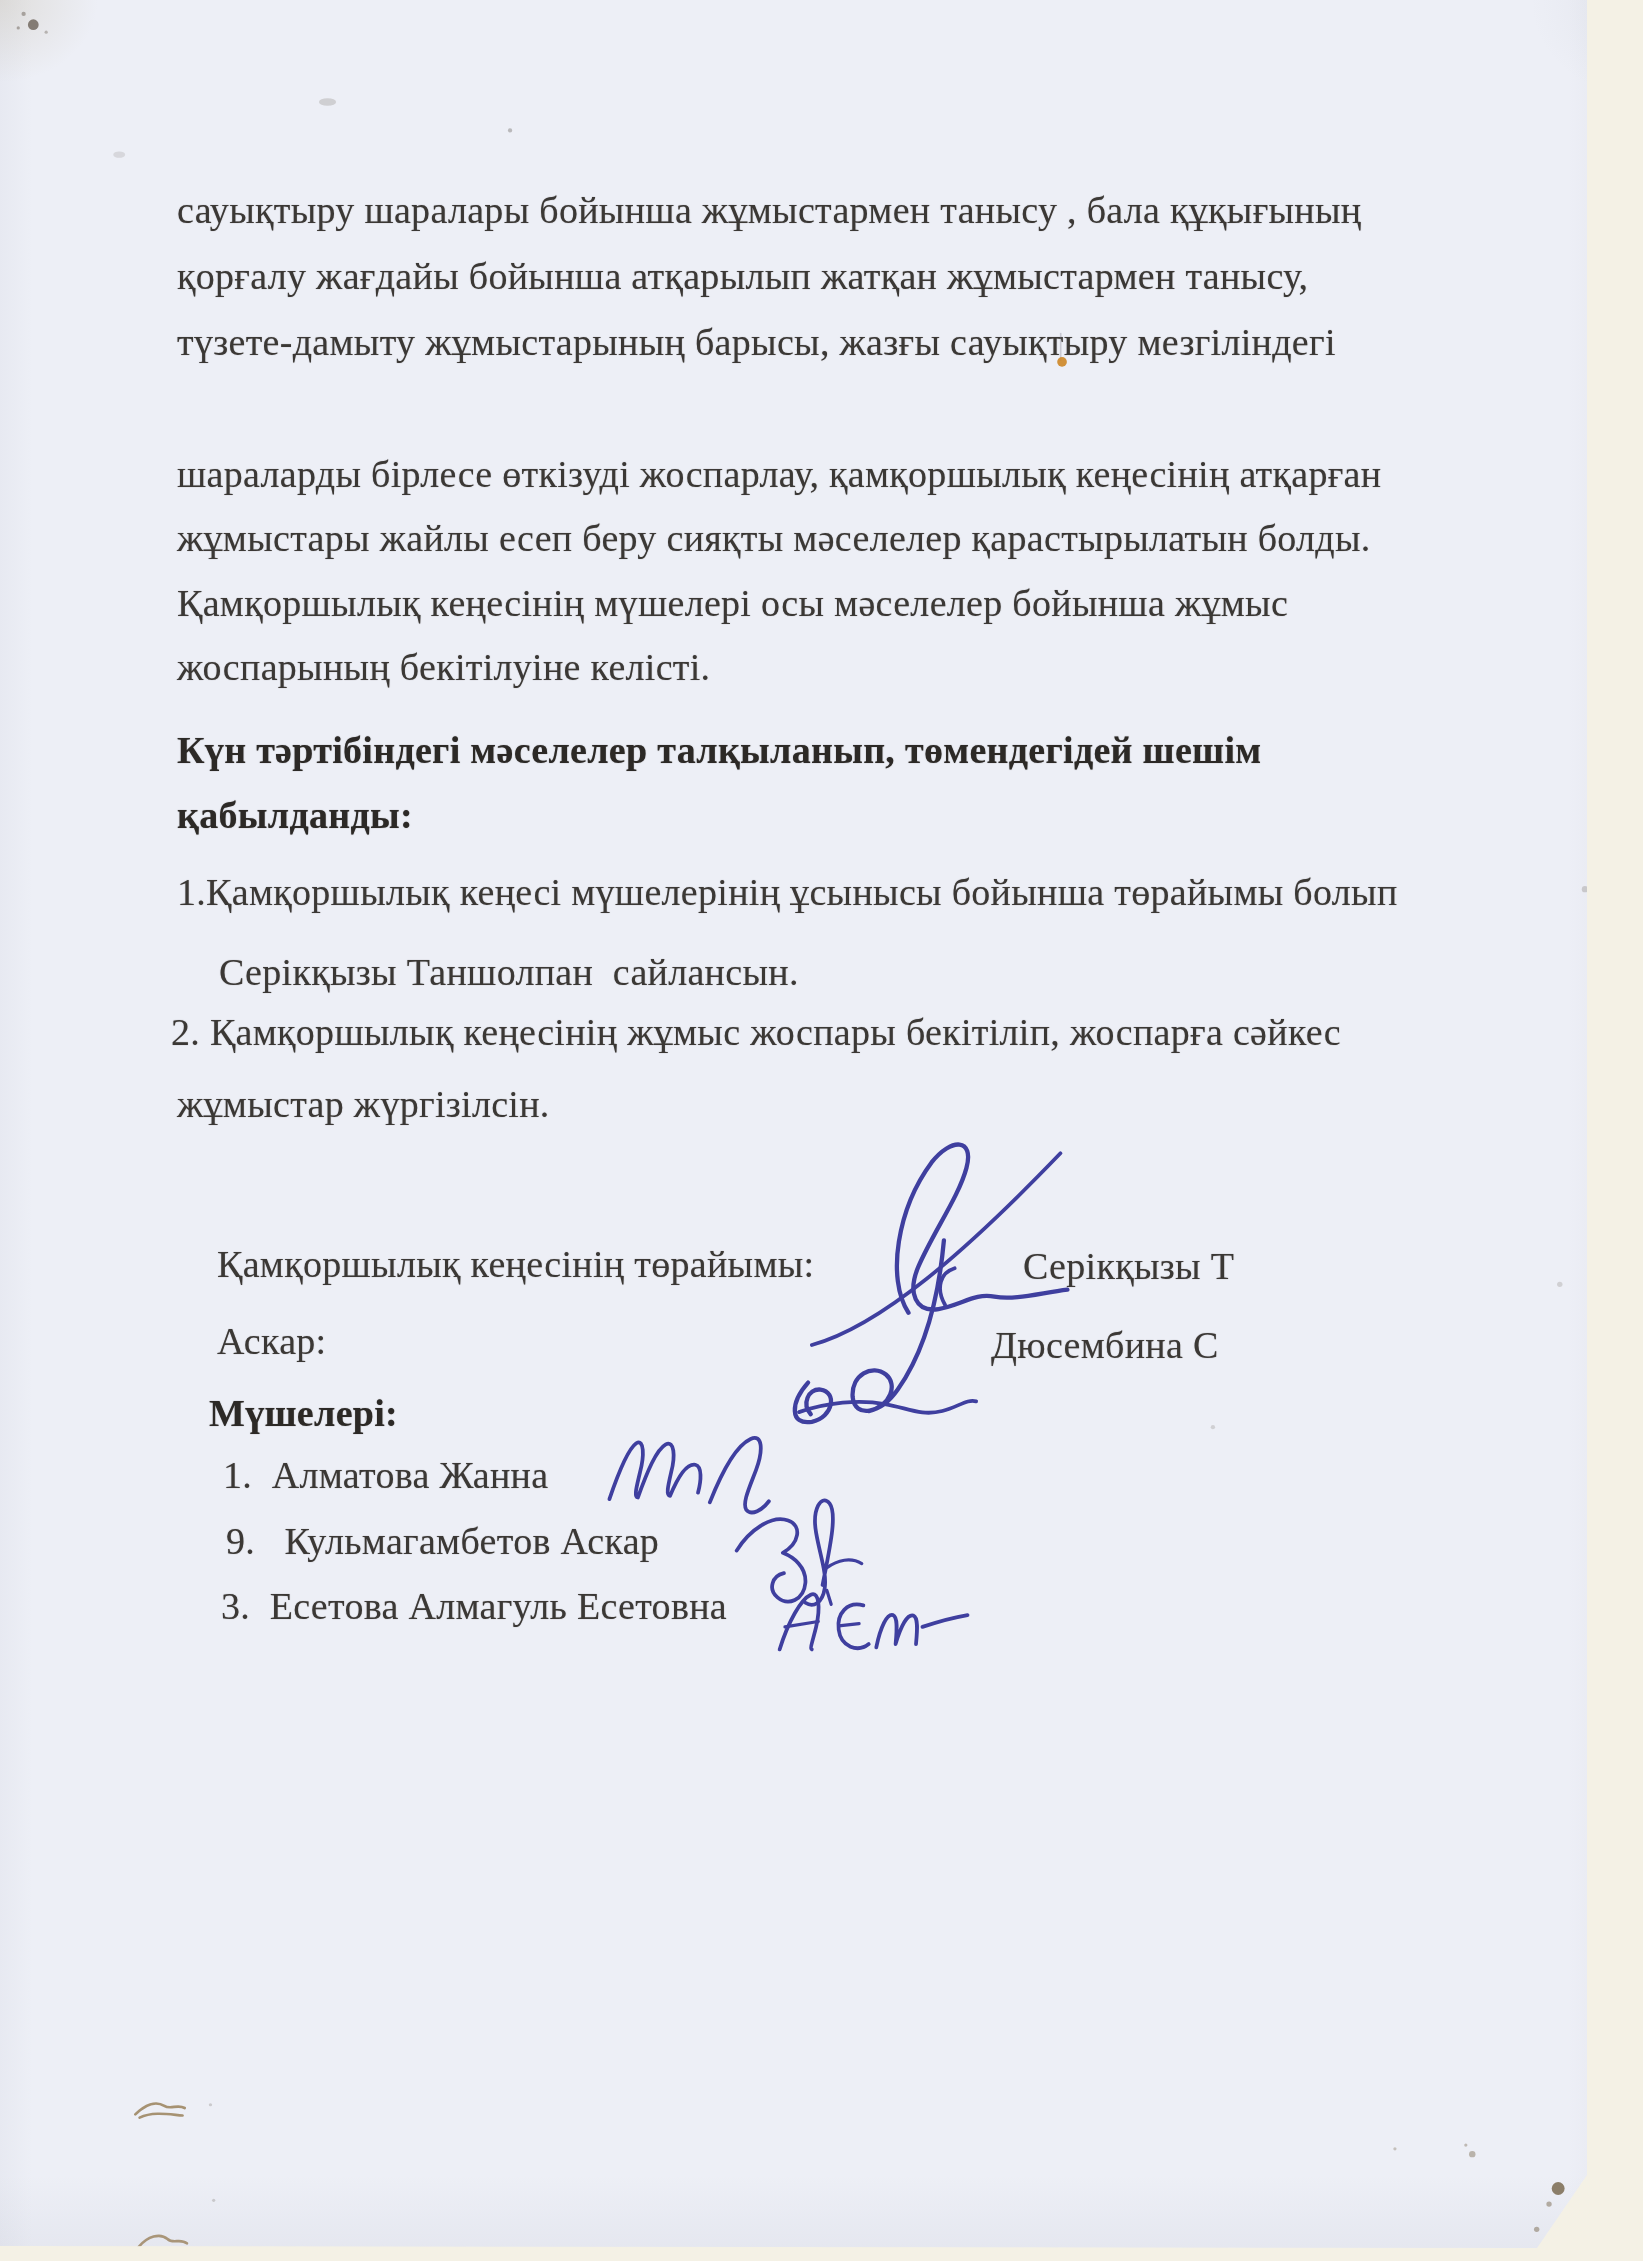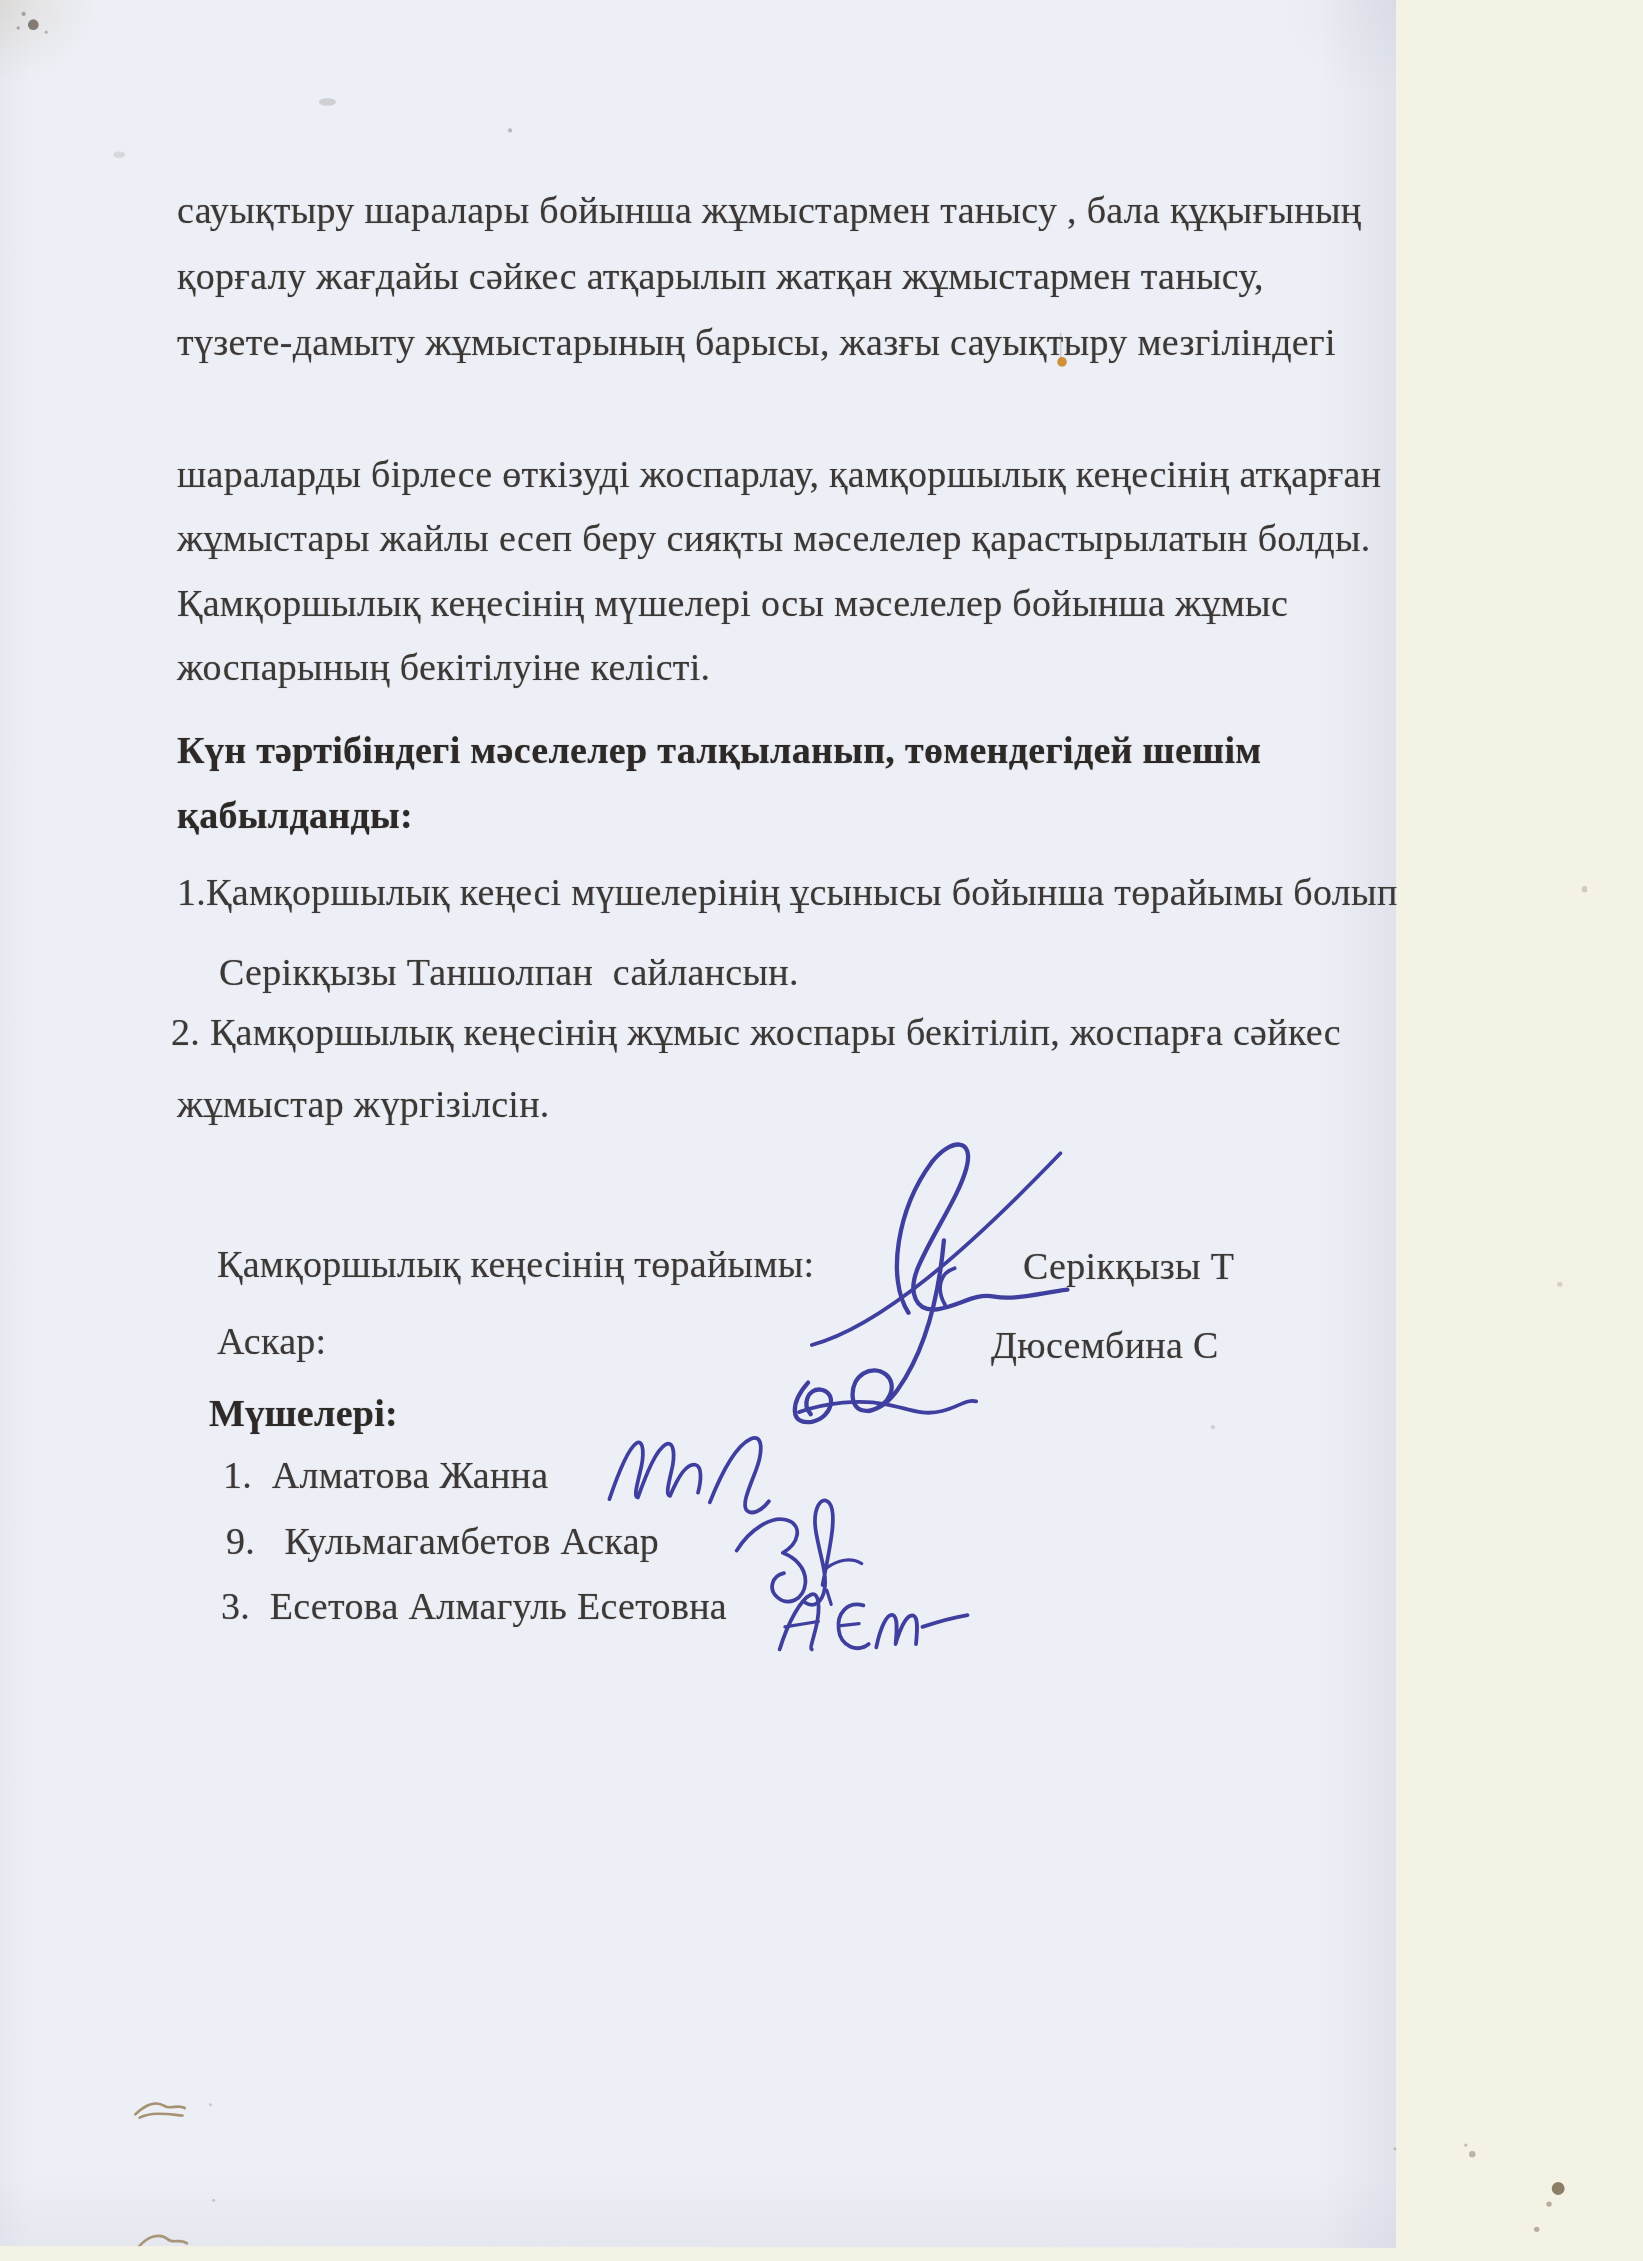--- a/index.html
+++ b/index.html
@@ -5,21 +5,21 @@
   html,body{margin:0;padding:0;}
   body{
     width:1643px;height:2261px;
     background:#f4f1e5;           
     position:relative;
     overflow:hidden;
     font-family:"Liberation Serif","DejaVu Serif",serif;
   }
   .paper{
     position:absolute;left:0;top:0;
-    width:1396px;height:2261px;
+    width:1643px;height:2261px;
     background:
       radial-gradient(140px 118px at 0 0, rgba(175,160,125,.22), rgba(175,160,125,0) 70%),
       radial-gradient(161px 140px at 100% 0, rgba(140,145,160,.10), rgba(140,145,160,0) 70%),
       linear-gradient(to left,  rgba(120,125,150,.10), rgba(120,125,150,0) 75px),
       linear-gradient(to top,   rgba(120,125,150,.08), rgba(120,125,150,0) 86px),
       linear-gradient(to right, rgba(120,125,150,.05), rgba(120,125,150,0) 32px),
       #edeff6;
     clip-path:polygon(0 0, 1587px 0, 1587px 2175px, 1537px 2248px, 0 2246px);
   }
   .ln{
@@ -35,21 +35,21 @@
   svg.overlay{position:absolute;left:0;top:0;pointer-events:none;}
   .ink{stroke:#3f3f9f;fill:none;stroke-linecap:round;stroke-linejoin:round;}
   .pencil{stroke:#8f7347;fill:none;stroke-linecap:round;}
 </style>
 </head>
 <body>
 
 <div class="paper">
 
   <div class="ln" style="left:177px;top:191px">сауықтыру шаралары бойынша жұмыстармен танысу , бала құқығының</div>
-  <div class="ln" style="left:177px;top:257px">қорғалу жағдайы сәйкес атқарылып жатқан жұмыстармен танысу,</div>
+  <div class="ln" style="left:177px;top:257px">қорғалу жағдайы бойынша атқарылып жатқан жұмыстармен танысу,</div>
   <div class="ln" style="left:177px;top:323px">түзете-дамыту жұмыстарының барысы, жазғы сауықтыру мезгіліндегі</div>
   <div class="ln" style="left:177px;top:455px">шараларды бірлесе өткізуді жоспарлау, қамқоршылық кеңесінің атқарған</div>
   <div class="ln" style="left:177px;top:519px">жұмыстары жайлы есеп беру сияқты мәселелер қарастырылатын болды.</div>
 
   <div class="ln" style="left:177px;top:584px">Қамқоршылық кеңесінің мүшелері осы мәселелер бойынша жұмыс</div>
   <div class="ln" style="left:177px;top:648px">жоспарының бекітілуіне келісті.</div>
 
   <div class="ln bold" style="left:177px;top:731px">Күн тәртібіндегі мәселелер талқыланып, төмендегідей шешім</div>
   <div class="ln bold" style="left:177px;top:796px">қабылданды:</div>
 

